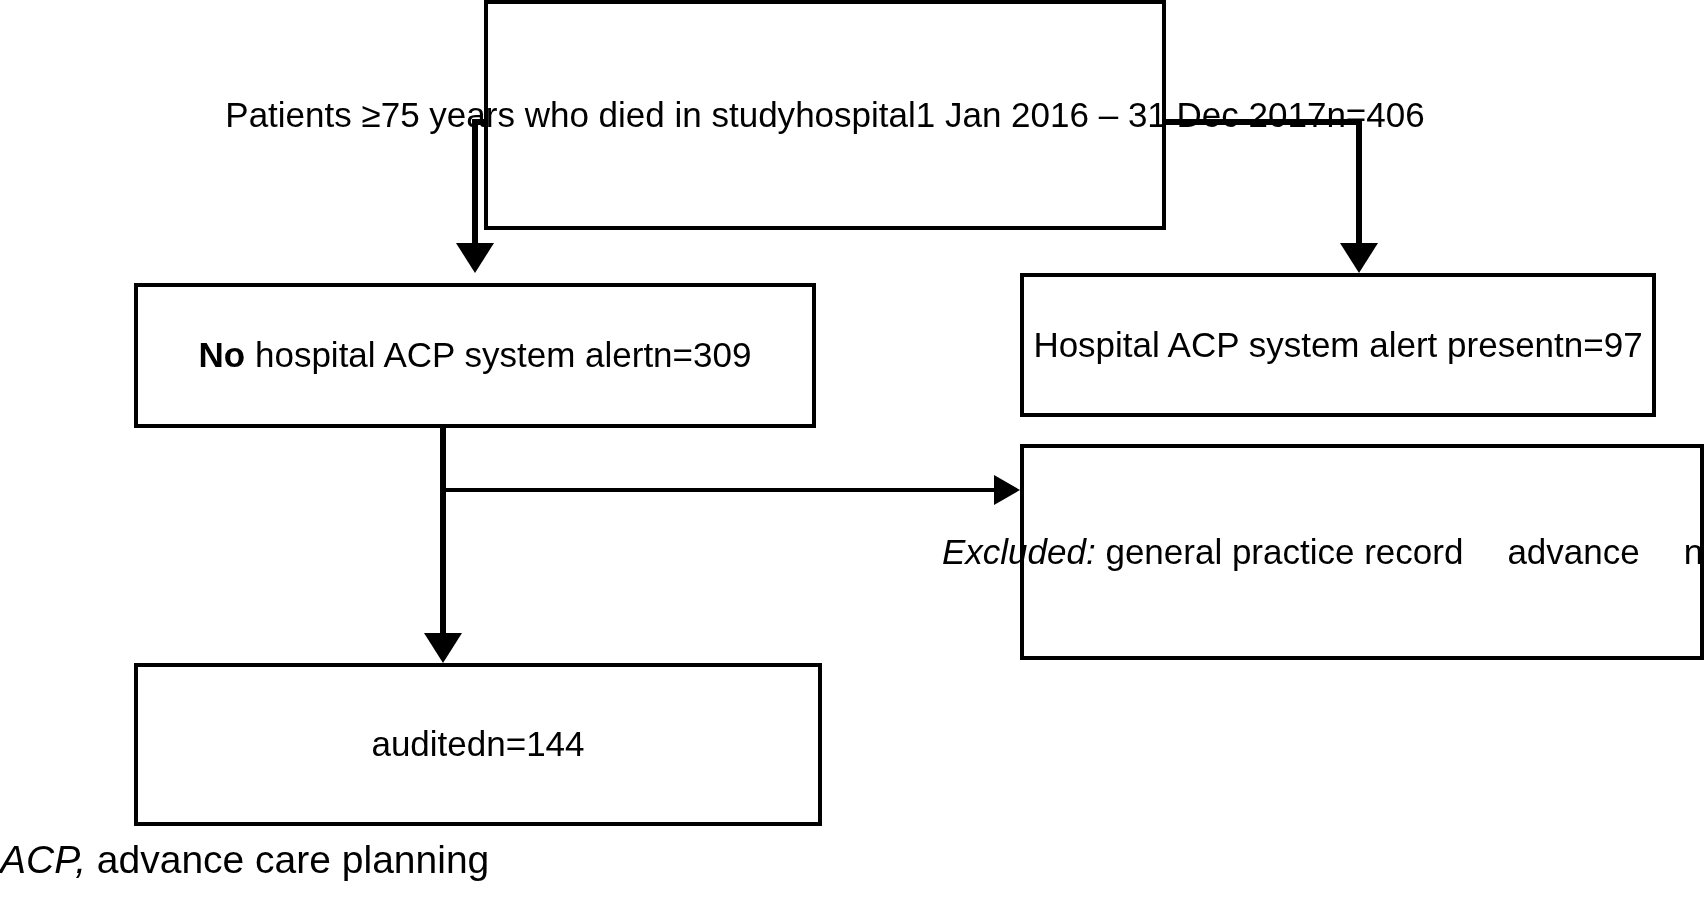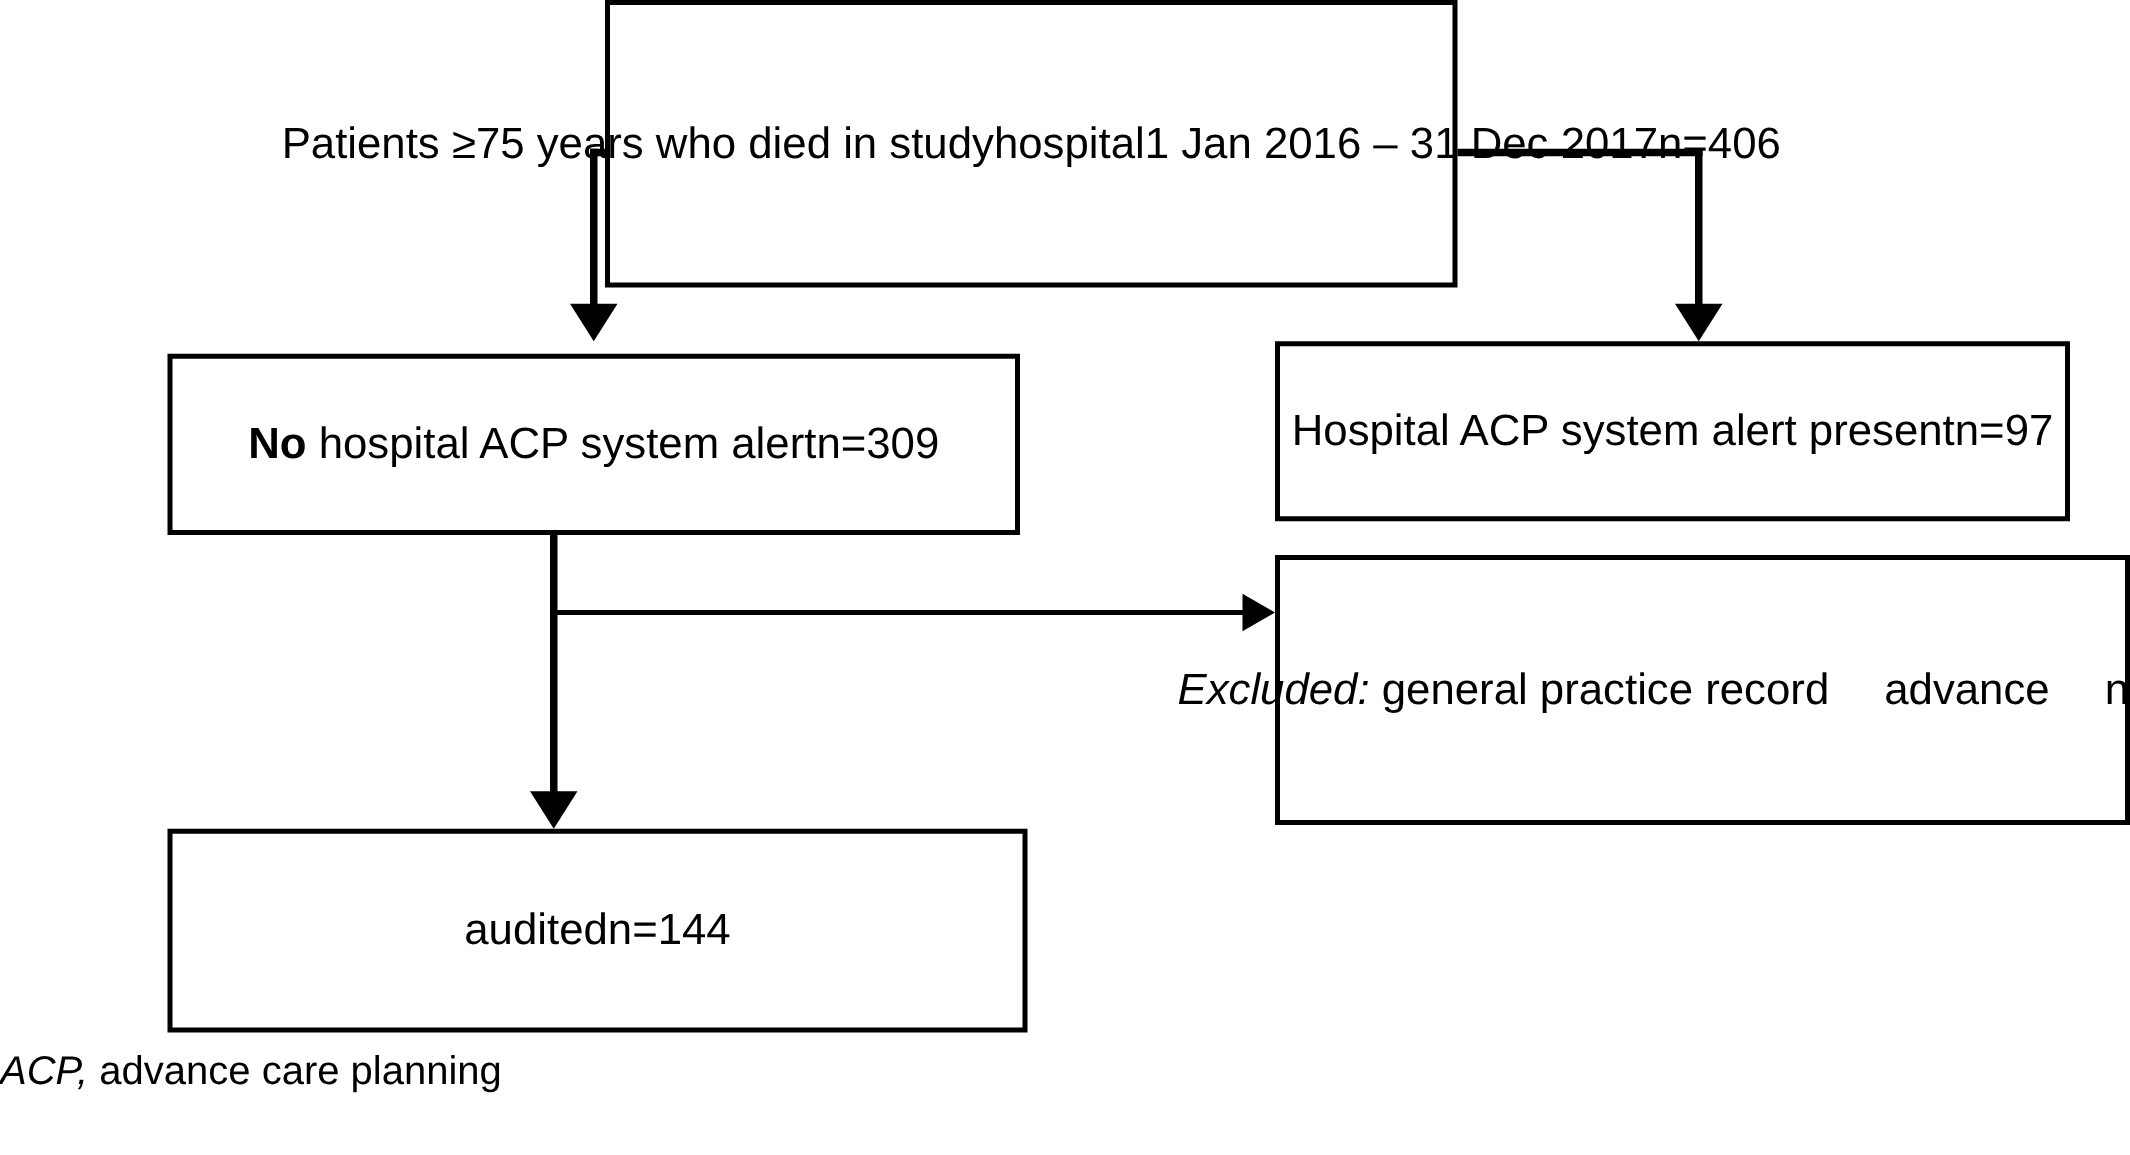--- a/index.html
+++ b/index.html
@@ -63,21 +63,21 @@
     width: 0; height: 0;
     border-top: 15px solid transparent;
     border-bottom: 15px solid transparent;
     border-left: 26px solid #000000;
   }
 
   #footnote {
     position: absolute;
     left: 0px;
     top: 838px;
-    font-size: 32px;
+    font-size: 39px;
     line-height: 1.15;
     white-space: nowrap;
   }
 </style>
 </head>
 <body>
 
 <div id="canvas">
 
   <div class="conn h" style="left:472px; top:119px; width:62px;"></div>

